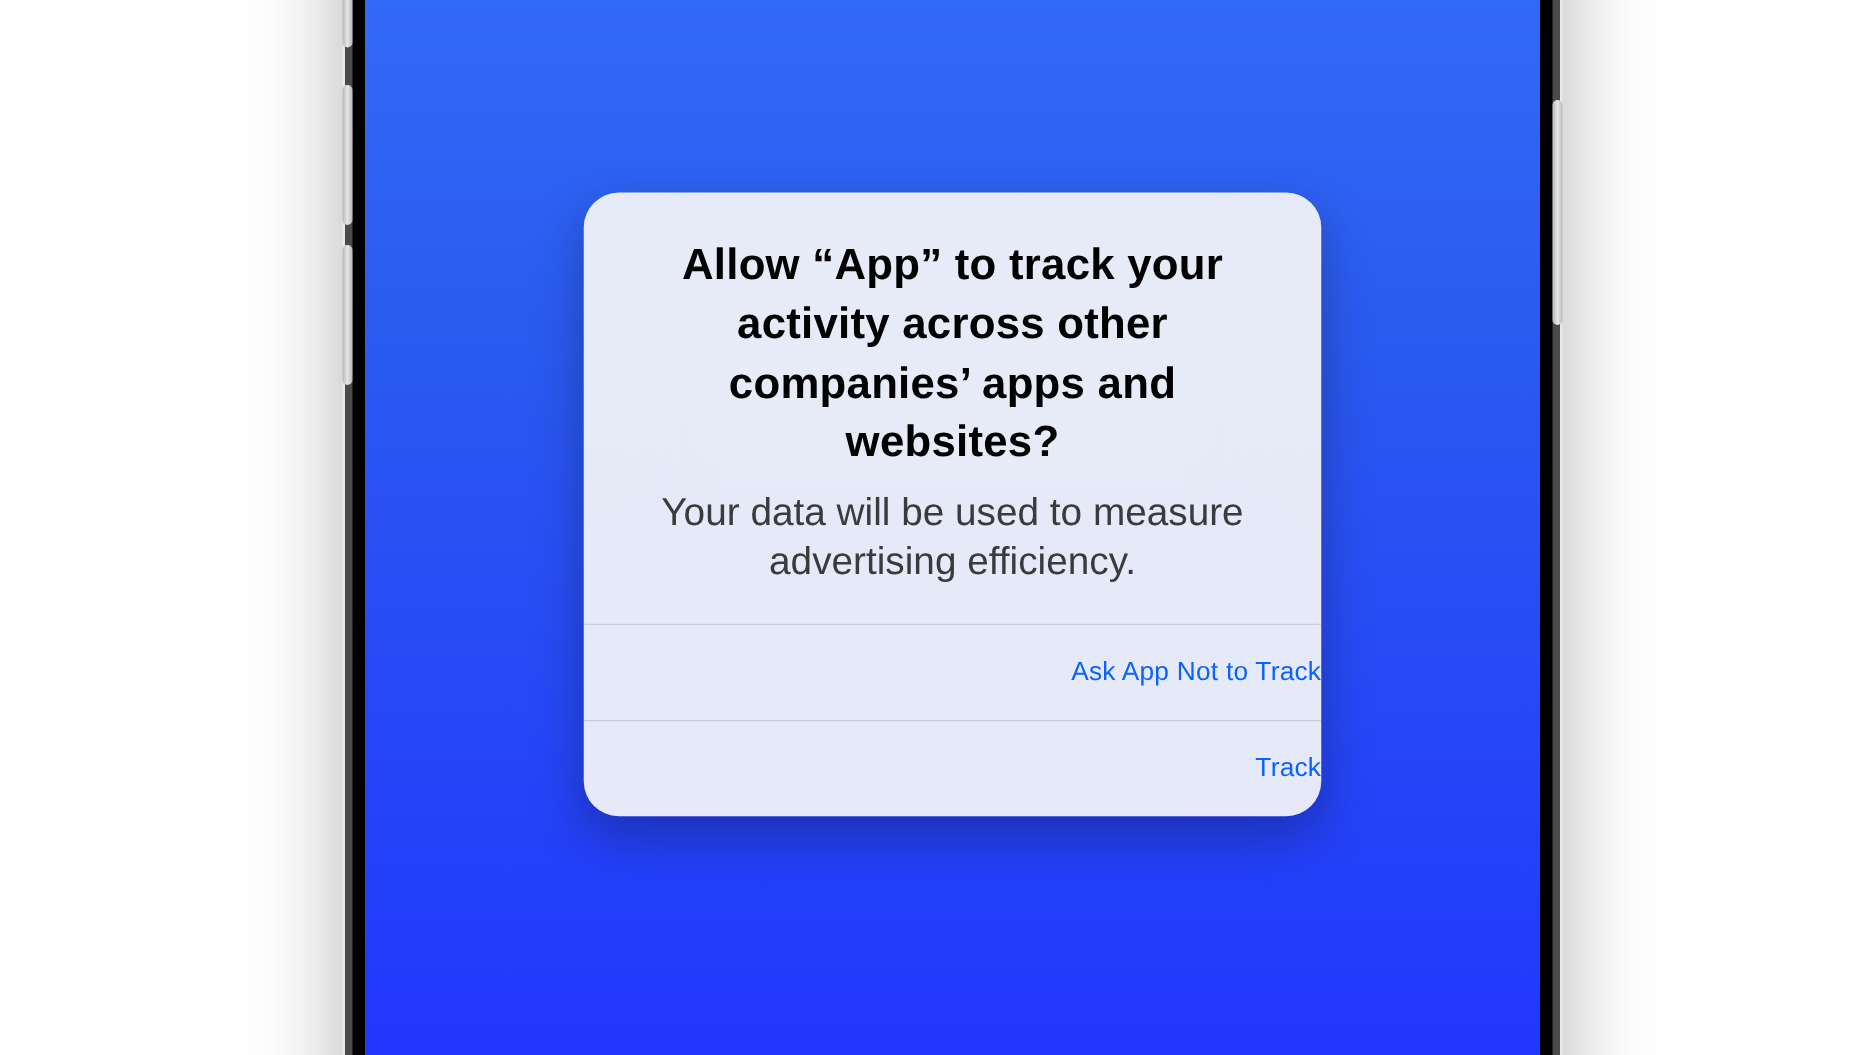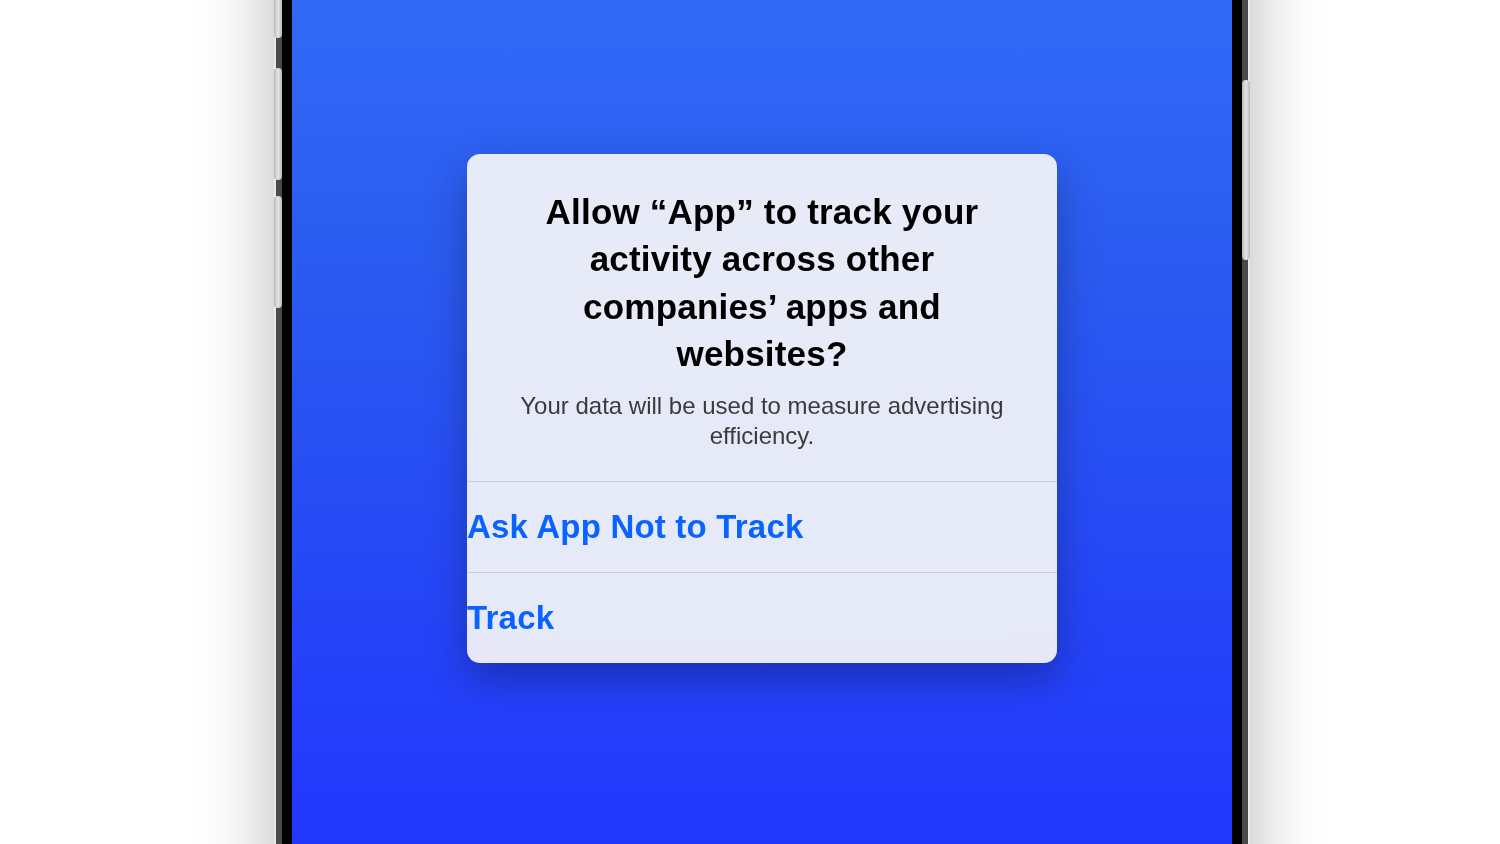--- a/index.html
+++ b/index.html
@@ -35,51 +35,51 @@
     .vol-dn  { left: -8px; top: 516px; width: 8px; height: 112px; }
     .power   { right: -8px; top: 400px; width: 8px; height: 180px; }
 
     
     .alert {
       position: absolute;
       left: 50%;
       transform: translateX(-50%);
       top: 464px;               
       width: 590px;
-      border-radius: 13px;
+      border-radius: 28px;
       overflow: hidden;
       background: rgba(245,245,248,0.93);
       backdrop-filter: blur(40px);
       -webkit-backdrop-filter: blur(40px);
       box-shadow: 0 16px 40px rgba(0,0,0,0.28);
     }
     .alert-body {
       padding: 34px 40px 30px 40px;
       text-align: center;
     }
     .alert-title {
       font-size: 35px;
       font-weight: 700;
       color: #000;
       letter-spacing: 0.2px;
       line-height: 1.35;
     }
     .alert-message {
       margin-top: 14px;
-      font-size: 24px;
+      font-size: 31px;
       font-weight: 400;
       color: #3b3b3d;
       line-height: 1.25;
     }
     .alert-btn {
       display: block;
       width: 100%;
-      text-align: left;
-      font-size: 33px;
-      font-weight: 700;
+      text-align: right;
+      font-size: 21px;
+      font-weight: 400;
       color: #0a63ff;
       padding: 26px 0;
       border-top: 1px solid rgba(0,0,0,0.12);
       cursor: pointer;
       user-select: none;
       letter-spacing: 0.2px;
     }
   </style>
 </head>
 <body>

